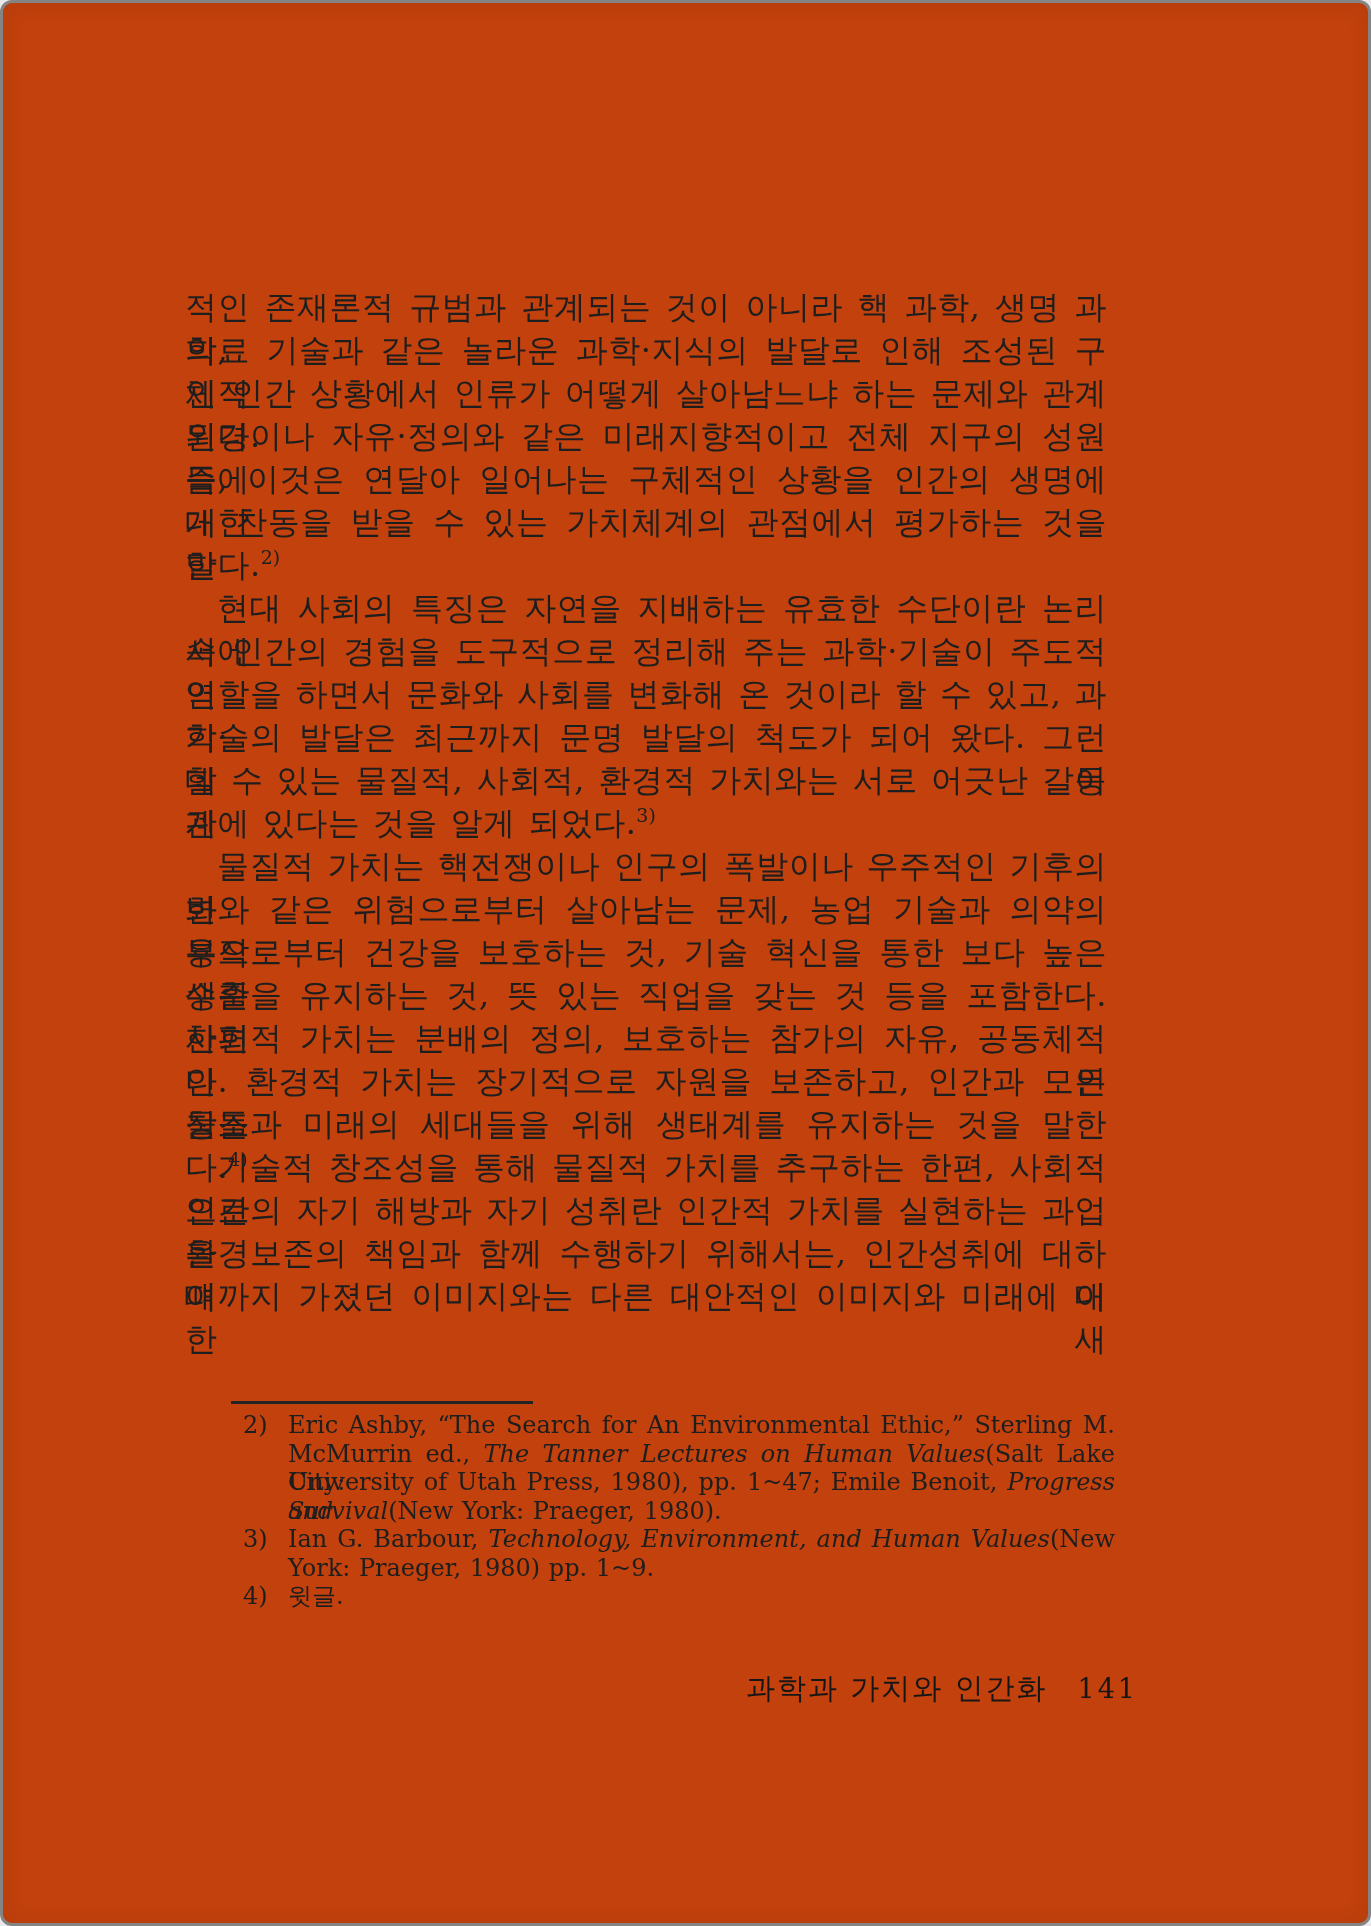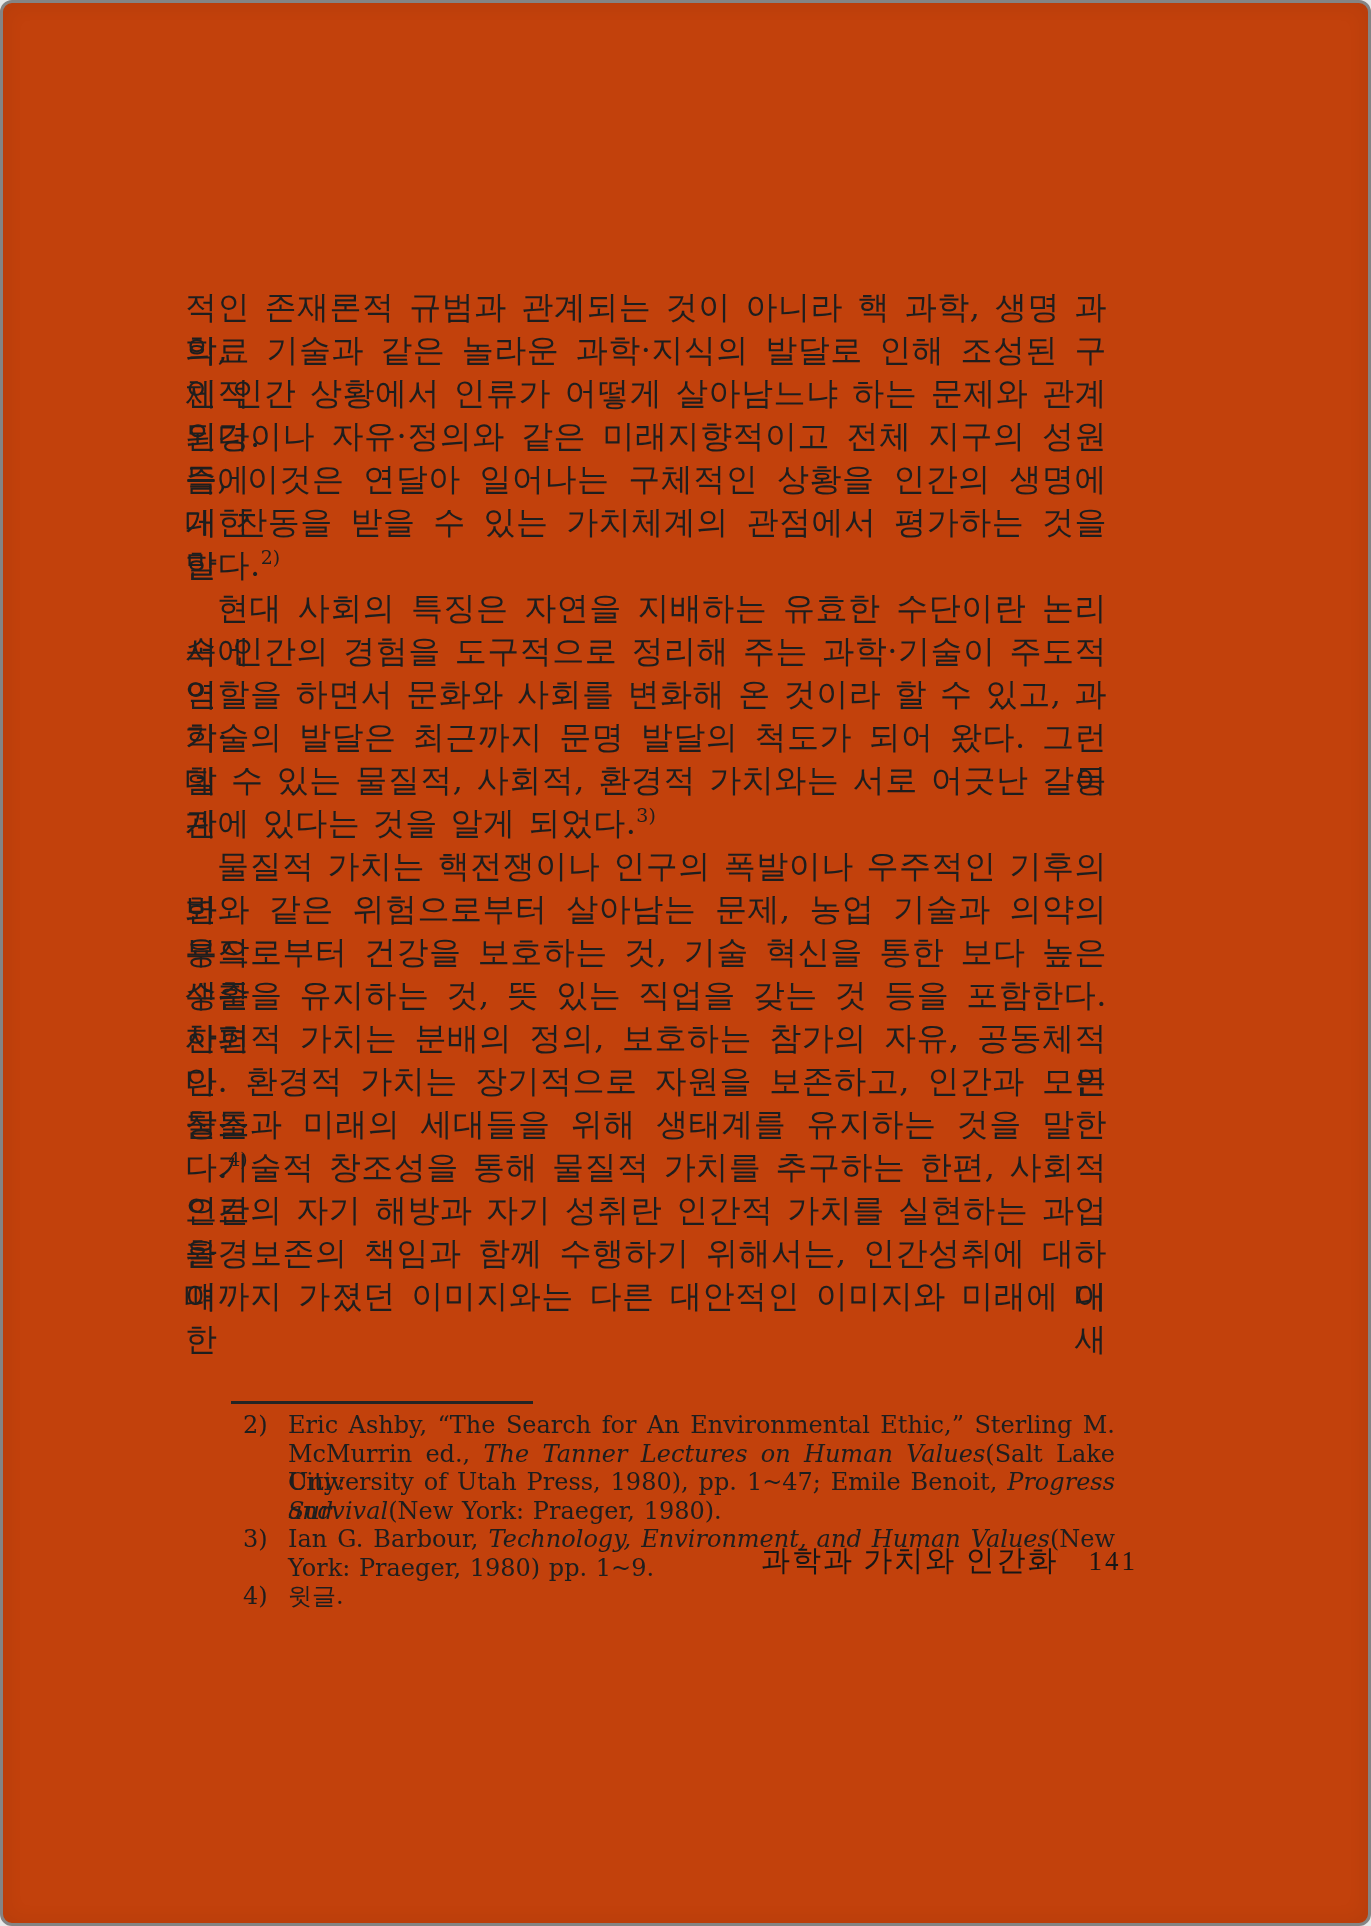--- a/index.html
+++ b/index.html
@@ -62,26 +62,25 @@
   }
   .fn-line.last { text-align-last: left; }
   .fn-line.cont { padding-left: 45px; }
   .fn-marker {
     display: inline-block;
     width: 45px;
   }
   .fn-line .i { font-style: italic; }
   .footer {
     position: absolute;
-    left: 600px; top: 1538px; width: 535px;
+    left: 600px; top: 1666px; width: 535px;
     text-align: right;
     font-size: 29px;
     color: #161616;
     letter-spacing: 2px;
-    font-family: Liberation Serif, serif;
   }
   .footer .pagenum {
     margin-left: 30px;
     font-size: 27px;
     letter-spacing: 3px;
   }
 </style>
 </head>
 <body>
 

